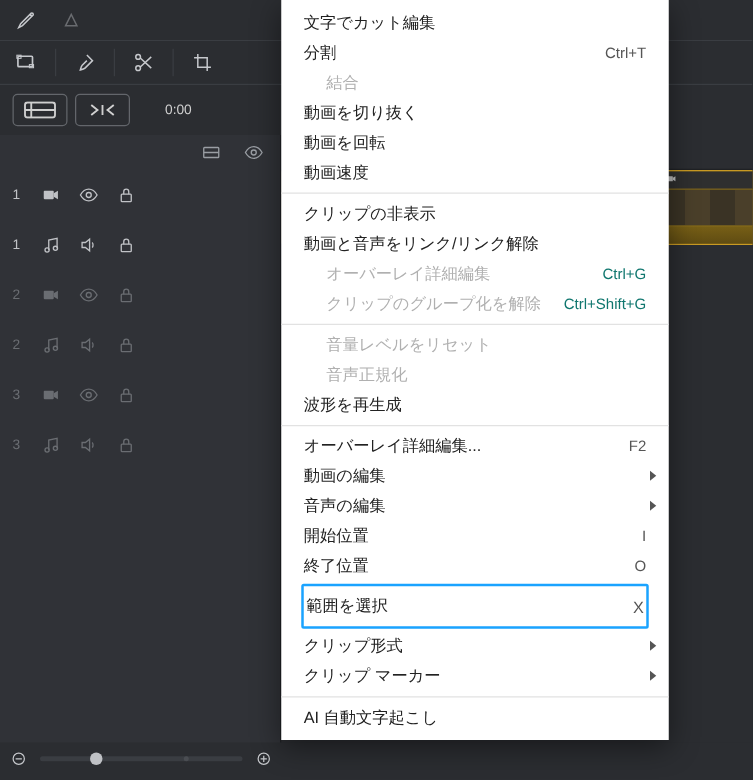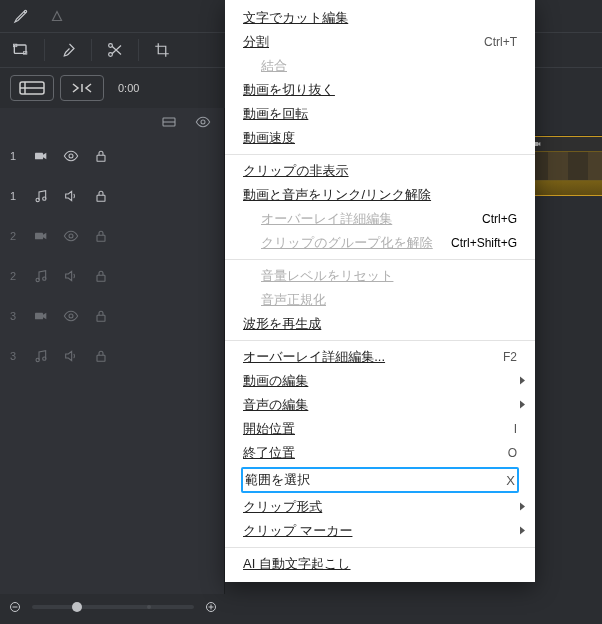--- a/index.html
+++ b/index.html
@@ -12,21 +12,21 @@
   .divider { height: 1px; background: #3a3d42; }
 
   .ico { width: 22px; height: 22px; display: inline-flex; align-items: center; justify-content: center; color: #c6c8cc; cursor: pointer; }
   .ico svg { pointer-events: none; }
   .vsep { width: 1px; height: 22px; background: #3a3d42; }
 
   .mode-row { height: 40px; display: flex; align-items: center; padding-left: 10px; gap: 6px; background: #2b2d31; }
   .mode-btn { border: 1px solid #63666b; border-radius: 4px; height: 26px; padding: 0 8px; display: inline-flex; align-items: center; background: #2b2d31; color: #cfcfcf; cursor: pointer; }
   .mode-btn svg { pointer-events: none; }
 
-  .timecode { font-size: 11px; color: #d0d0d0; margin-left: 8px; }
+  .timecode { font-size: 11px; color: #d0d0d0; margin-left: 22px; }
 
   .zoom-bar { position: absolute; left: 8px; bottom: 10px; width: 210px; height: 14px; display: flex; align-items: center; gap: 10px; }
   .zoom-track { flex: 1; height: 4px; background: #3a3d42; border-radius: 2px; position: relative; }
   .zoom-knob { position: absolute; top: 50%; transform: translate(-50%,-50%); width: 10px; height: 10px; border-radius: 50%; background: #bfc1c5; }
   .zoom-dot { position: absolute; top: 50%; transform: translate(-50%,-50%); width: 4px; height: 4px; border-radius: 50%; background: #4a4d52; }
   .zc { width: 14px; height: 14px; display: inline-flex; align-items: center; justify-content: center; color: #c6c8cc; cursor: pointer; }
 
   
   .tracks-wrap { position: absolute; top: 108px; left: 0; width: 225px; bottom: 30px; background: #303237; border-right: 1px solid #1f2124; }
   .tracks-header { height: 28px; display: flex; align-items: center; justify-content: flex-end; padding-right: 10px; gap: 12px; }
@@ -46,27 +46,27 @@
   .clip .clip-head { height: 14px; background: #2f2f2f; display: flex; align-items: center; gap: 4px; padding-left: 4px; }
   .clip .clip-head .cam { color: #bdbdbd; }
   .clip .clip-head .lbl { font-size: 10px; color: #d6d6d6; white-space: nowrap; }
   .clip.sel { outline: 1px solid #ffd24d; }
   .clip .thumbs { height: 30px; background: repeating-linear-gradient(90deg,#3a3325 0 20px,#4a3f2a 20px 40px); border-top:1px solid #6e5a1e; border-bottom:1px solid #6e5a1e; }
   .clip .wave { height: 16px; background: linear-gradient(#775f16,#5c4912); }
 
   
   .ctx { position: absolute; top: 0; left: 225px; width: 310px; background: #ffffff; color: #222; box-shadow: 0 6px 22px rgba(0,0,0,0.45); font-size: 13px; padding: 6px 0; }
   .ctx .row { display: flex; align-items: center; height: 24px; padding: 0 18px; position: relative; cursor: pointer; }
-  .ctx .row .lbl { flex: 1; white-space: nowrap; text-decoration: underline; }
+  .ctx .row .lbl { flex: 1; white-space: nowrap; }
   .ctx .row .sc { color: #555; font-size: 12px; margin-left: 10px; white-space: nowrap; text-align: right; }
   .ctx .row .arw { position: absolute; right: 8px; top: 50%; transform: translateY(-50%); color: #555; }
   .ctx .row.disabled { color: #b0b0b0; cursor: default; margin-left: 18px; }
-  .ctx .row.disabled .sc { color: #000000; }
+  .ctx .row.disabled .sc { color: #0f766e; }
   .ctx hr { border: none; border-top: 1px solid #e2e2e2; margin: 4px 0; }
-  .ctx .hl { border: 2px solid #1aa3ff; border-radius: 2px; margin: 2px 16px; height: 26px; display: flex; align-items: center; padding: 0 2px; }
+  .ctx .hl { border: 2px solid #1aa3ff; border-radius: 2px; margin: 2px 16px; height: 36px; display: flex; align-items: center; padding: 0 2px; }
   .ctx .hl .lbl { flex: 1; }
   .ctx .hl .sc { color: #555; }
 </style>
 </head>
 <body>
 
 <div class="app">
 
   <div class="toolrow1">
     <span class="ico">

